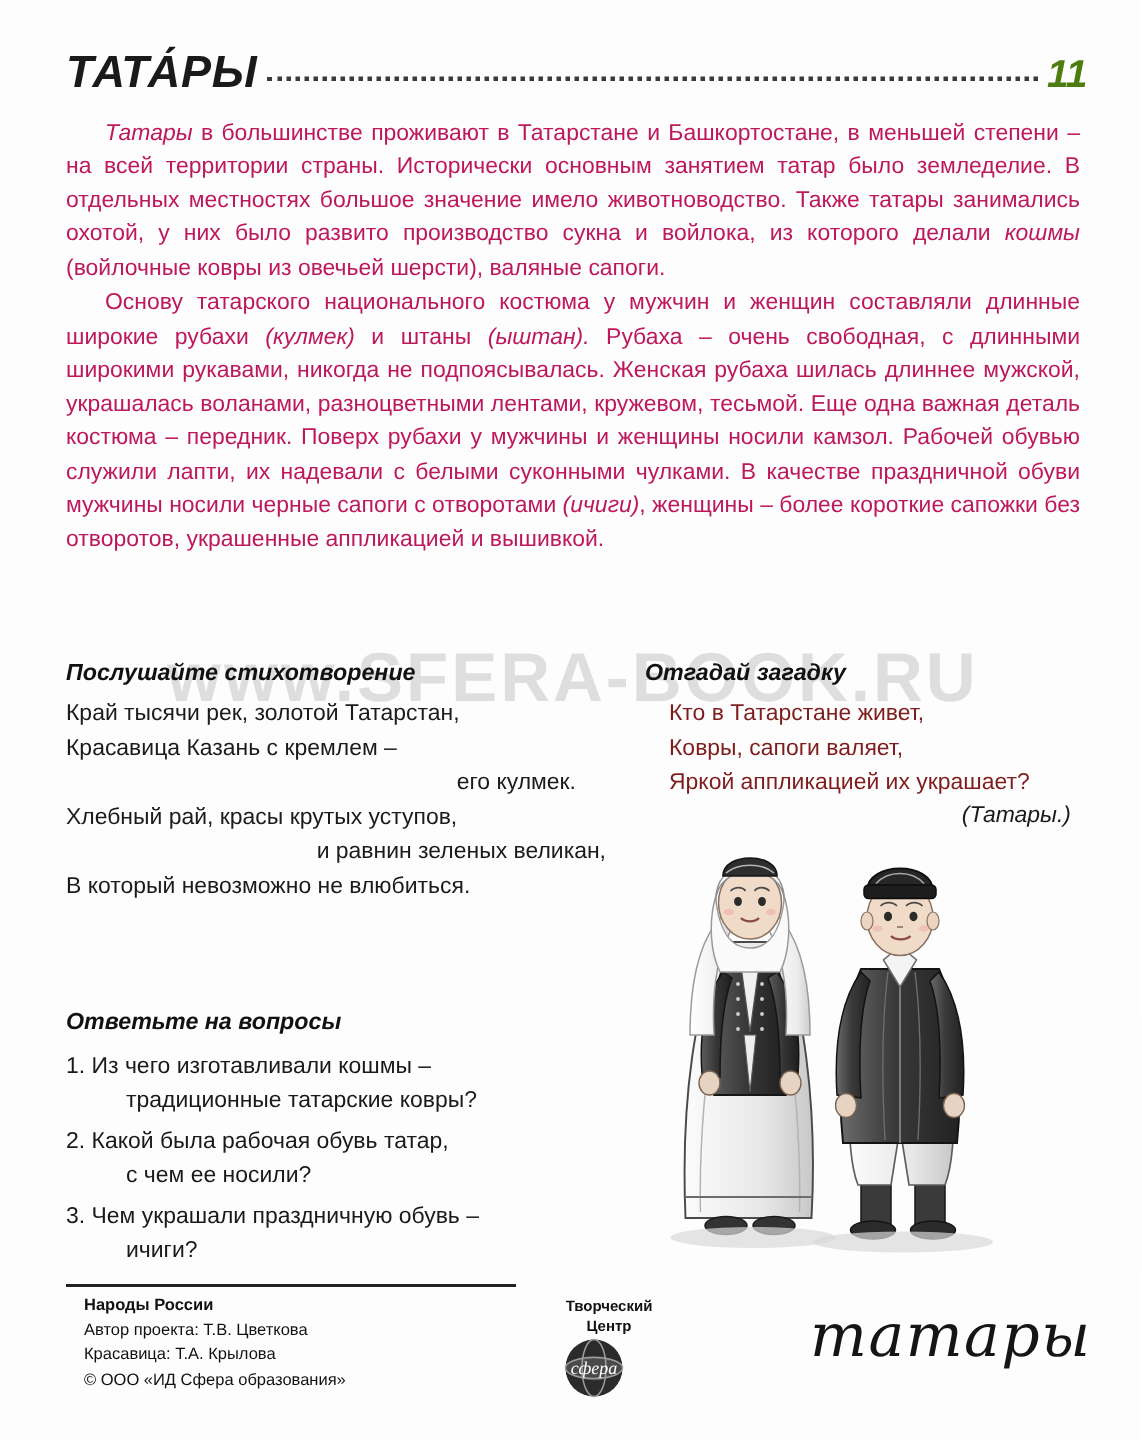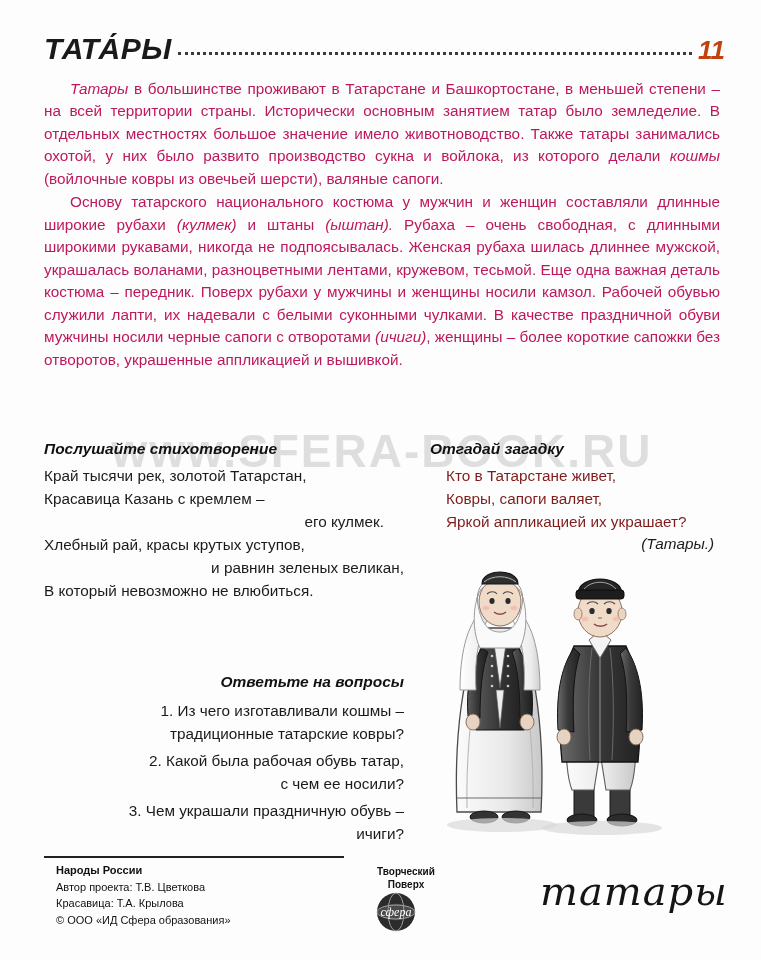--- a/index.html
+++ b/index.html
@@ -44,21 +44,21 @@
     margin: 0 6px 0 6px;
     border-bottom: 3px dotted #3a3a3a;
     transform: translateY(-4px);
     height: 1px;
   }
   .page-number {
     font-family: "Liberation Sans", sans-serif;
     font-style: italic;
     font-weight: bold;
     font-size: 26px;
-    color: #c2410c;
+    color: #4d7c0f;
   }
 
   
   .body-text {
     position: absolute;
     left: 44px;
     top: 78px;
     width: 676px;
     font-size: 15.3px;
     line-height: 1.47;
@@ -128,21 +128,20 @@
     padding-right: 16px;
     margin-top: 1px;
   }
 
   
   .questions {
     position: absolute;
     left: 44px;
     top: 673px;
     width: 360px;
-    text-align: right;
   }
   .q-head {
     font-size: 15.5px;
     font-style: italic;
     font-weight: bold;
     margin-bottom: 9px;
     color: #111;
   }
   .q-item {
     font-size: 15.3px;
@@ -405,21 +404,21 @@
   <div class="imprint">
     <div class="b">Народы России</div>
     <div>Автор проекта: Т.В. Цветкова</div>
     <div>Красавица: Т.А. Крылова</div>
     <div>© ООО «ИД Сфера образования»</div>
   </div>
 
 
   <div class="publisher">
     <div>Творческий</div>
-    <div>Поверх</div>
+    <div>Центр</div>
   </div>
 
   <div class="logo-wrap">
     <svg viewBox="0 0 76 40" width="76" height="40">
       <circle cx="38" cy="20" r="19" fill="#2b2b2b"></circle>
       <path d="M19 20 C26 9 50 9 57 20 C50 31 26 31 19 20 Z" fill="#4a4a4a"></path>
       <ellipse cx="38" cy="20" rx="19" ry="7" fill="none" stroke="#9e9e9e" stroke-width="1"></ellipse>
       <ellipse cx="38" cy="20" rx="8" ry="19" fill="none" stroke="#9e9e9e" stroke-width="1"></ellipse>
       <text x="38" y="24" text-anchor="middle" font-family="Liberation Serif, serif" font-style="italic" font-size="12" fill="#ffffff">сфера</text>
     </svg>

